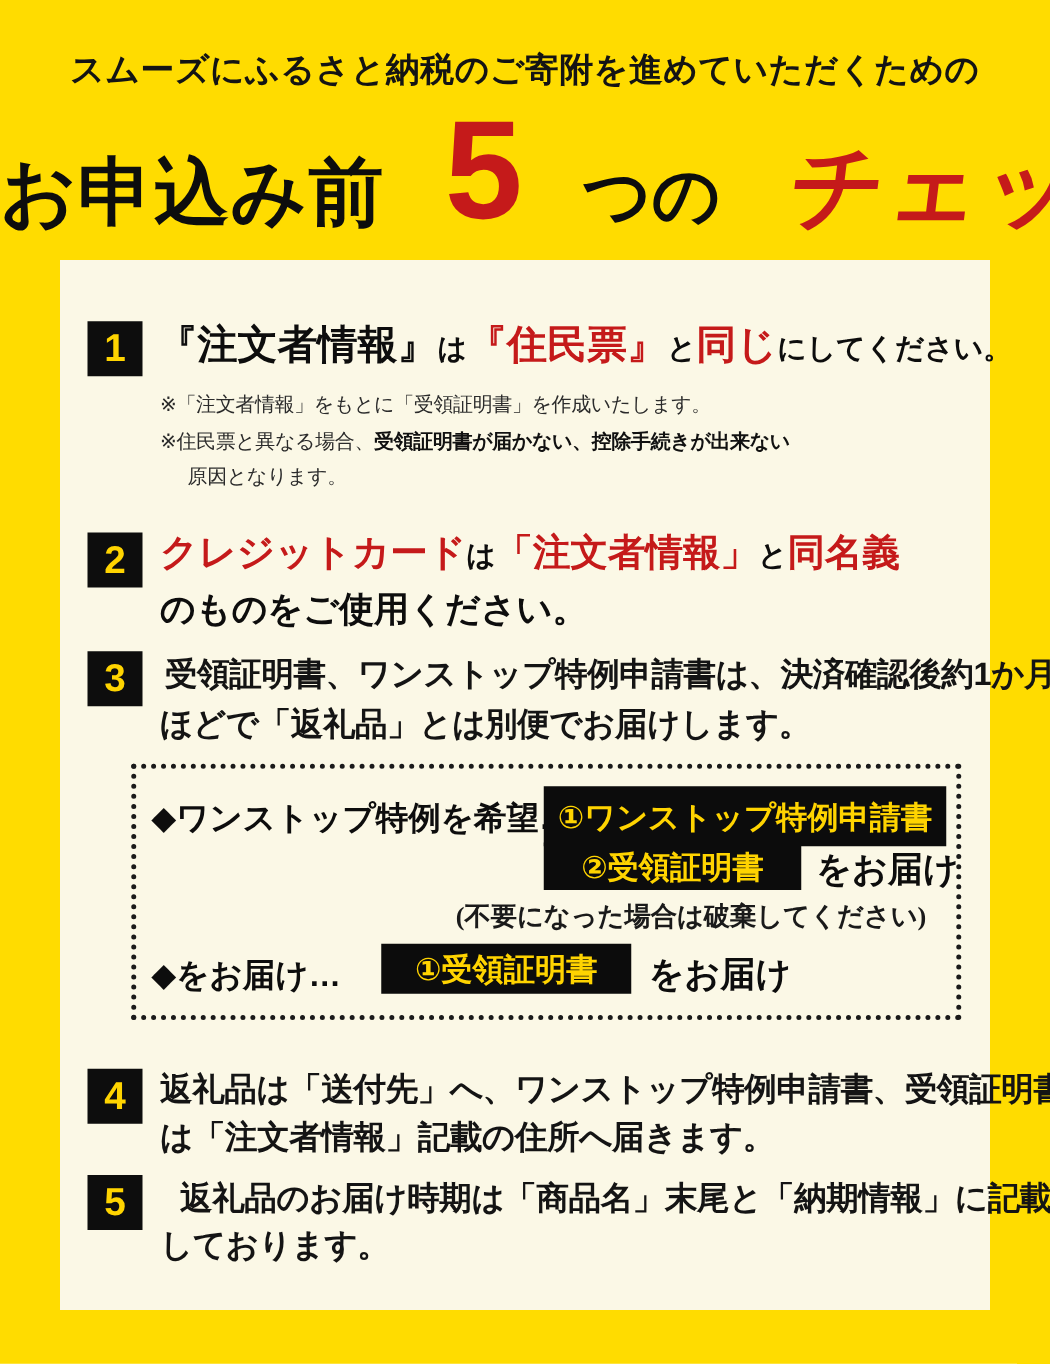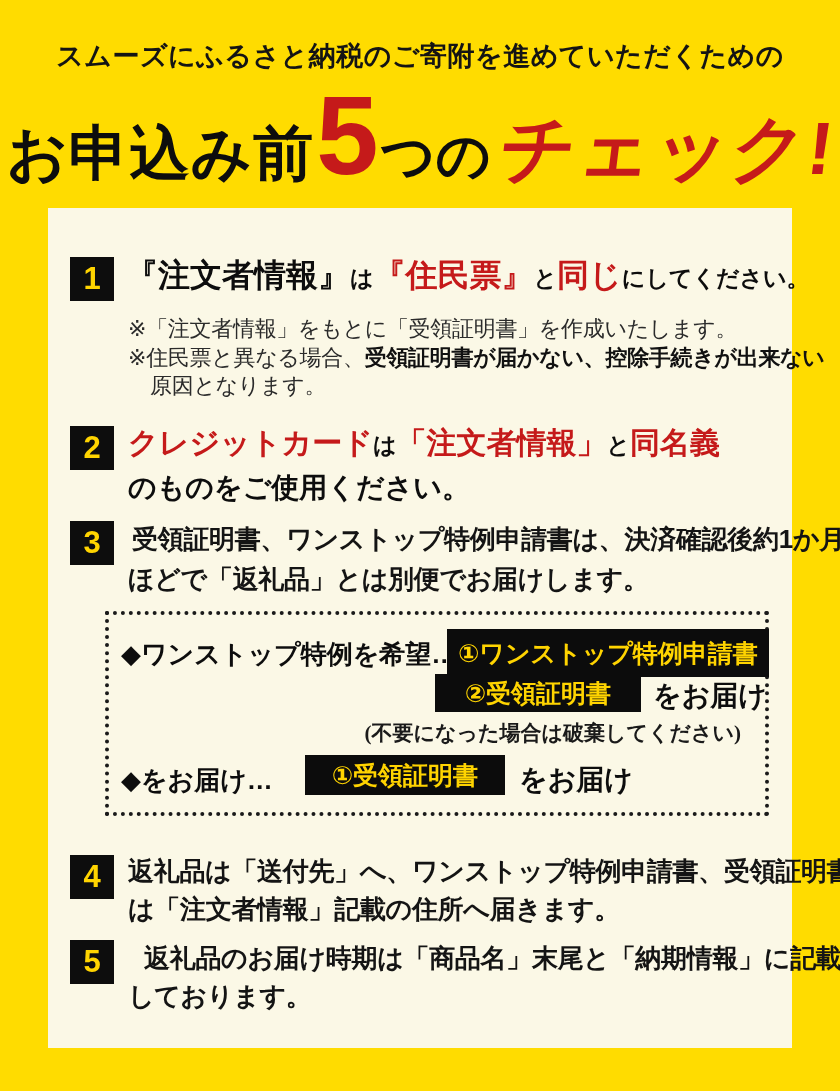--- a/index.html
+++ b/index.html
@@ -14,22 +14,23 @@
     color:#111;
   }
   
   .subtitle{
     position:absolute;top:38px;left:0;width:100%;
     text-align:center;font-size:27px;font-weight:800;color:#141414;
     letter-spacing:0.5px;white-space:nowrap;
   }
   .title-row{
     position:absolute;top:80px;left:0;width:100%;height:115px;
-    display:flex;justify-content:center;align-items:baseline;
+    display:flex;justify-content:flex-start;align-items:baseline;
     white-space:nowrap;
+    gap:46px;
   }
   .t-prefix{font-size:60px;font-weight:900;color:#0d0d0d;letter-spacing:1px;}
   .t-number{font-size:112px;font-weight:900;color:#c51a1a;line-height:1;margin:0 2px;}
   .t-middle{font-size:54px;font-weight:700;color:#0d0d0d;}
   .t-suffix{font-size:74px;font-weight:900;color:#c51a1a;transform:skewX(-7deg);margin-left:10px;letter-spacing:1px;}
   
   .panel{
     position:absolute;left:48px;top:208px;width:744px;height:840px;
     background:#fbf8e6;
   }
@@ -40,21 +41,21 @@
     font-size:31px;font-weight:900;
     display:flex;align-items:center;justify-content:center;
   }
   .line{white-space:nowrap;line-height:38px;}
   .h-line{white-space:nowrap;line-height:46px;}
   .big-black{font-size:32px;font-weight:900;color:#0d0d0d;}
   .big-red{font-size:32px;font-weight:900;color:#c51a1a;}
   .big-red2{font-size:30px;font-weight:900;color:#c51a1a;}
   .small-black{font-size:23px;font-weight:800;color:#0d0d0d;}
   .body-text{font-size:26px;font-weight:700;color:#141414;letter-spacing:-0.3px;}
-  .note-text{font-size:22px;font-weight:500;color:#2b2b2b;letter-spacing:-0.3px;}
+  .note-text{font-size:16px;font-weight:500;color:#2b2b2b;letter-spacing:-0.3px;}
   .note-bold{font-weight:800;color:#111;}
   .item2-line2{font-size:28px;font-weight:900;color:#0d0d0d;}
   .bolder{font-weight:900;}
   
   .dash-box{
     position:absolute;left:57px;top:403px;width:664px;height:205px;
     border:4px dotted #1a1a1a;box-sizing:border-box;background:#fbf8e6;
   }
   .dbx-label{font-size:26px;color:#0d0d0d;white-space:nowrap;}
   .dbx-label .lead{font-weight:900;}
@@ -103,21 +104,21 @@
     <div class="badge" style="top:313px;">3</div>
     <div class="abs line body-text" style="left:84px;top:312px;">受領証明書、ワンストップ特例申請書は、決済確認後約1か月</div>
     <div class="abs line body-text" style="left:80px;top:352px;">
       <span>ほどで「返礼品」とは</span><span class="bolder">別便で</span><span>お届けします。</span>
     </div>
 
     <div class="dash-box">
       <div class="abs dbx-label" style="left:12px;top:22px;">
         <span class="lead">◆ワンストップ特例</span><span class="rest">を希望…</span>
       </div>
-      <div class="black-chip" style="left:338px;top:14px;width:322px;height:48px;">①ワンストップ特例申請書</div>
+      <div class="black-chip" style="left:326px;top:14px;width:322px;height:48px;">①ワンストップ特例申請書</div>
       <div class="black-chip" style="left:326px;top:59px;width:206px;height:38px;">②受領証明書</div>
       <div class="abs chip-tail" style="left:544px;top:62px;">をお届け</div>
       <div class="abs dbx-note" style="right:24px;top:104px;font-family:Liberation Serif, serif;">(不要になった場合は破棄してください)</div>
       <div class="abs dbx-label" style="left:12px;top:148px;">
         <span class="lead">◆をお届け…</span>
       </div>
       <div class="black-chip" style="left:196px;top:140px;width:200px;height:40px;">①受領証明書</div>
       <div class="abs chip-tail" style="left:410px;top:146px;">をお届け</div>
     </div>
 

